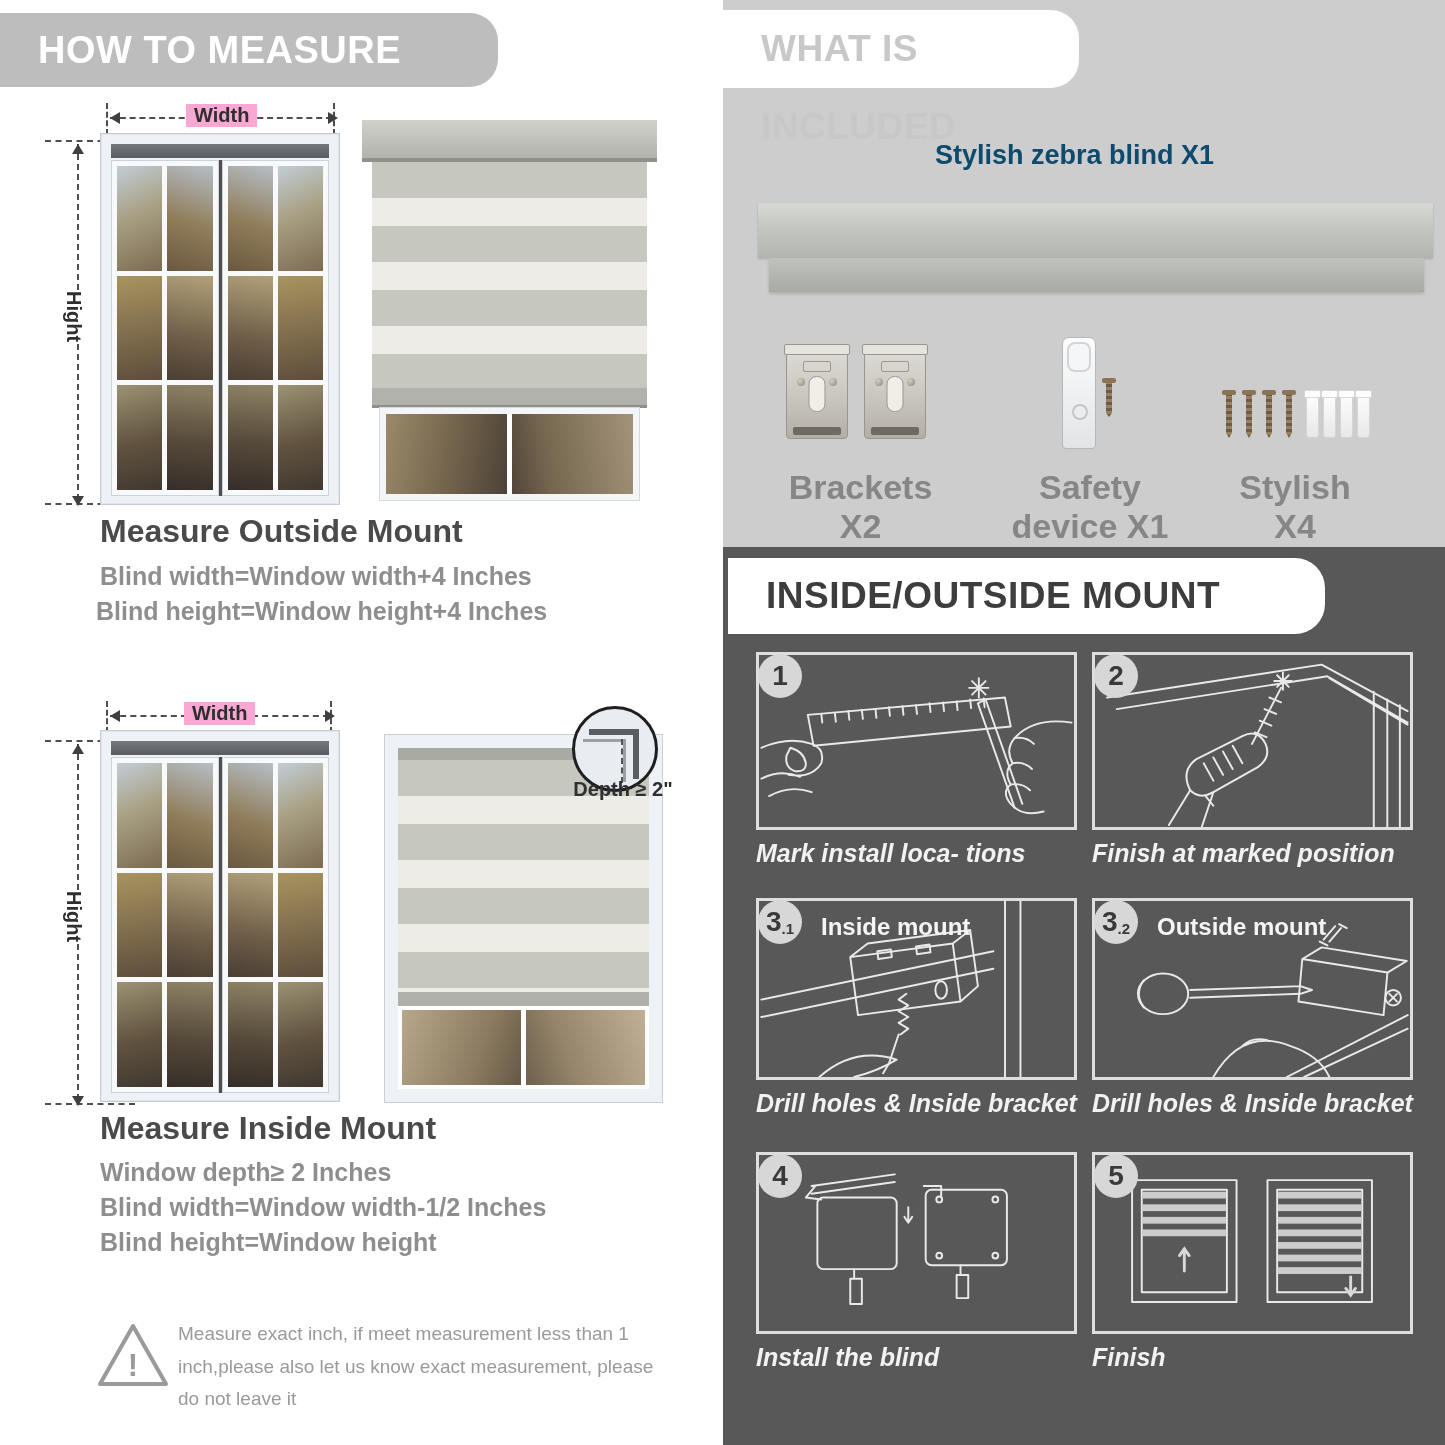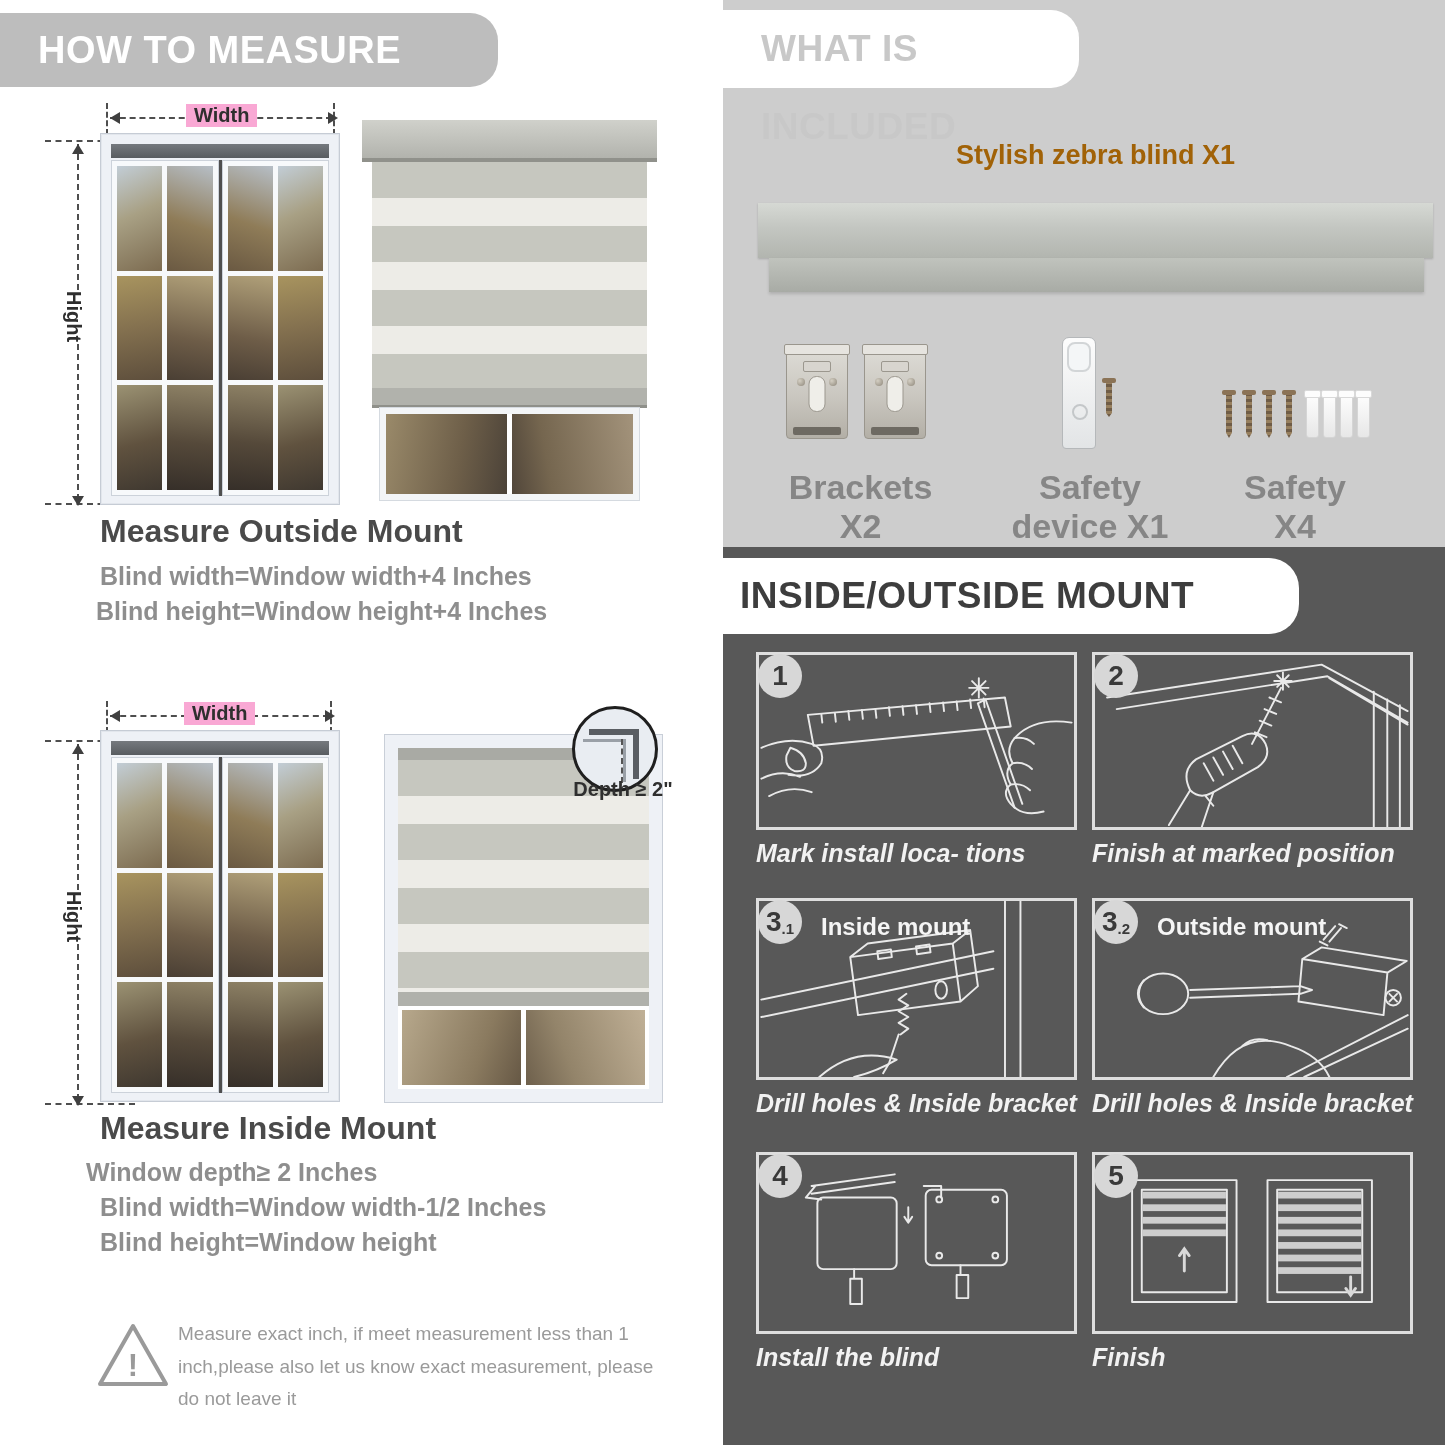--- a/index.html
+++ b/index.html
@@ -6,21 +6,21 @@
   #page{position:relative;width:1445px;height:1445px;background:#ffffff;overflow:hidden;
         font-family:"Liberation Sans",sans-serif;}
   .abs{position:absolute;}
 
   
   .banner{position:absolute;font-weight:bold;letter-spacing:.5px;}
   #howto-banner{left:0;top:13px;width:498px;height:74px;background:#bdbdbd;border-radius:0 28px 28px 0;
     color:#ffffff;font-size:38px;line-height:74px;padding-left:38px;box-sizing:border-box;}
   #included-banner{left:723px;top:10px;width:356px;height:78px;background:#ffffff;border-radius:0 28px 28px 0;
     color:#c8c8c8;font-size:37px;line-height:78px;padding-left:38px;box-sizing:border-box;}
-  #mount-banner{left:702px;top:558px;width:597px;height:76px;background:#ffffff;border-radius:0 30px 30px 0;
+  #mount-banner{left:728px;top:558px;width:597px;height:76px;background:#ffffff;border-radius:0 30px 30px 0;
     color:#3d3d3d;font-size:37px;line-height:76px;padding-left:38px;box-sizing:border-box;}
 
   
   .window{position:absolute;background:#eef1f6;border:1px solid #c6ccd5;box-sizing:border-box;padding:10px;
     box-shadow:inset 0 0 0 1px #e2e6ec;}
   .win-topbar{height:14px;background:linear-gradient(180deg,#75797e,#585c60);margin-bottom:2px;}
   .win-doors{display:flex;gap:3px;background:#4f4f4f;height:336px;}
   .door{flex:1;background:#f7f9fb;border:1px solid #ccd2da;padding:5px;display:grid;
     grid-template-columns:1fr 1fr;grid-template-rows:1fr 1fr 1fr;gap:5px;box-sizing:border-box;}
   .pane{min-height:0;}
@@ -76,22 +76,22 @@
     border-top:3px solid #9aa0a7;border-right:3px solid #9aa0a7;}
   .mag-dash{position:absolute;left:46px;top:30px;height:44px;border-left:2px dashed #555;}
 
   
   .warn-text{position:absolute;left:178px;top:1318px;width:478px;font-size:19px;line-height:1.72;color:#9a9a9a;}
   .warn-bang{position:absolute;left:96px;top:1348px;width:74px;text-align:center;
     font-size:31px;font-weight:bold;color:#9a9a9a;}
 
   
   #included-panel{left:723px;top:0;width:722px;height:547px;background:#cdcdcd;}
-  .product-title{position:absolute;left:935px;top:140px;width:300px;text-align:right;
-    font-size:27px;font-weight:bold;color:#a16207;}
+  .product-title{position:absolute;left:935px;top:140px;width:300px;text-align:left;
+    font-size:27px;font-weight:bold;color:#0c4a6e;}
   .rail1{position:absolute;left:758px;top:203px;width:675px;height:55px;
     background:linear-gradient(180deg,#d6d9d4 0%,#c3c6c1 45%,#b2b5af 100%);
     box-shadow:0 1px 2px rgba(0,0,0,.18);}
   .rail2{position:absolute;left:769px;top:258px;width:655px;height:34px;
     background:linear-gradient(180deg,#c0c3bd,#a8aba5);box-shadow:0 2px 3px rgba(0,0,0,.15);}
   .bracket{position:absolute;width:60px;height:90px;background:linear-gradient(180deg,#dedcd6 0%,#c9c6bf 55%,#b3afa6 100%);
     border:1px solid #9a968d;border-radius:4px;}
   .bk-flange{position:absolute;top:-4px;left:-3px;right:-3px;height:9px;background:#e6e4df;
     border:1px solid #9a968d;border-radius:2px;}
   .bk-tab{position:absolute;top:13px;left:50%;transform:translateX(-50%);width:26px;height:9px;
@@ -242,21 +242,21 @@
   </div>
 
   <div class="magnifier">
     <div class="mag-corner"></div>
     <div class="mag-corner2"></div>
     <div class="mag-dash"></div>
   </div>
   <div class="dim-label" style="left:560px;top:778px;width:110px;text-align:center;background:transparent;">Depth ≥ 2"</div>
 
   <div class="h2-meas" style="left:100px;top:1110px;">Measure Inside Mount</div>
-  <div class="meas-line" style="left:86px;top:1158px;">Window depth≥ 2 Inches</div>
+  <div class="meas-line" style="left:100px;top:1158px;">Window depth≥ 2 Inches</div>
   <div class="meas-line" style="left:100px;top:1193px;">Blind width=Window width-1/2 Inches</div>
   <div class="meas-line" style="left:100px;top:1228px;">Blind height=Window height</div>
 
   <svg class="abs" style="left:94px;top:1320px;" width="78" height="72" viewBox="0 0 78 72">
     <path d="M39 6 L72 64 L6 64 Z" fill="none" stroke="#9a9a9a" stroke-width="4" stroke-linejoin="round"></path>
   </svg>
   <div class="warn-bang">!</div>
   <div class="warn-text">Measure exact inch, if meet measurement less than 1 inch,please also let us know exact measurement, please do not leave it</div>
 
   <div id="included-panel" class="abs"></div>
@@ -305,21 +305,21 @@
       <div class="head"></div>
       <div class="shank"></div>
     </div>
   <div class="anchor" style="left:1306px;top:392px;"></div>
   <div class="anchor" style="left:1323px;top:392px;"></div>
   <div class="anchor" style="left:1340px;top:392px;"></div>
   <div class="anchor" style="left:1357px;top:392px;"></div>
 
   <div class="item-label" style="left:788px;width:145px;">Brackets X2</div>
   <div class="item-label" style="left:990px;width:200px;">Safety device X1</div>
-  <div class="item-label" style="left:1225px;width:140px;">Safety X4</div>
+  <div class="item-label" style="left:1225px;width:140px;">Stylish X4</div>
 
   <div id="mount-panel" class="abs"></div>
   <div id="mount-banner" class="banner">INSIDE/OUTSIDE MOUNT</div>
 
   <div class="step" style="left:756px;top:652px;">
     <div class="stepbox">
       <div class="badge">
           <span>1</span>
           <span class="sub"></span>
         </div>

